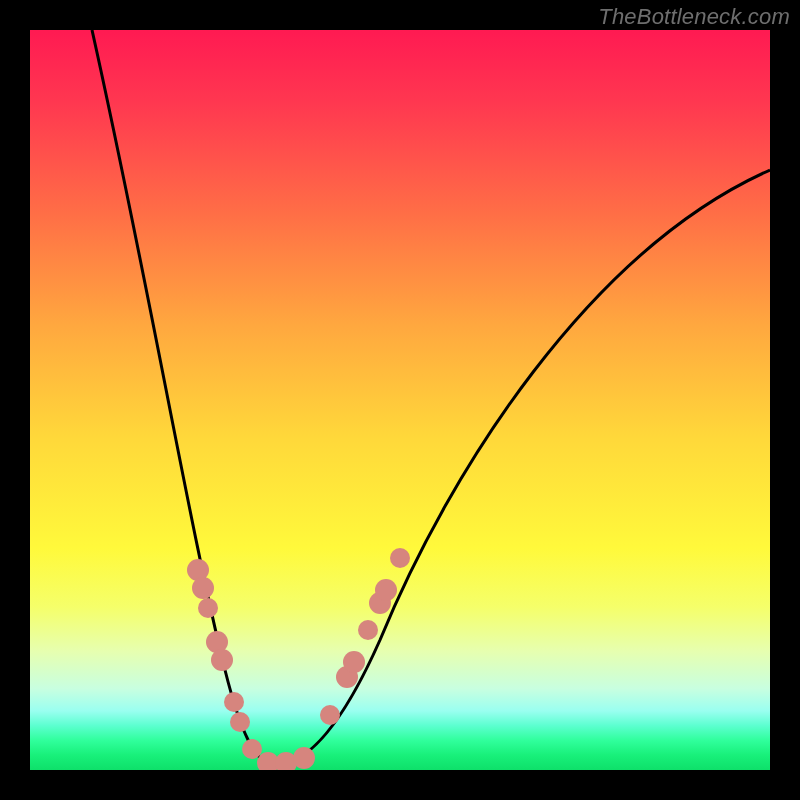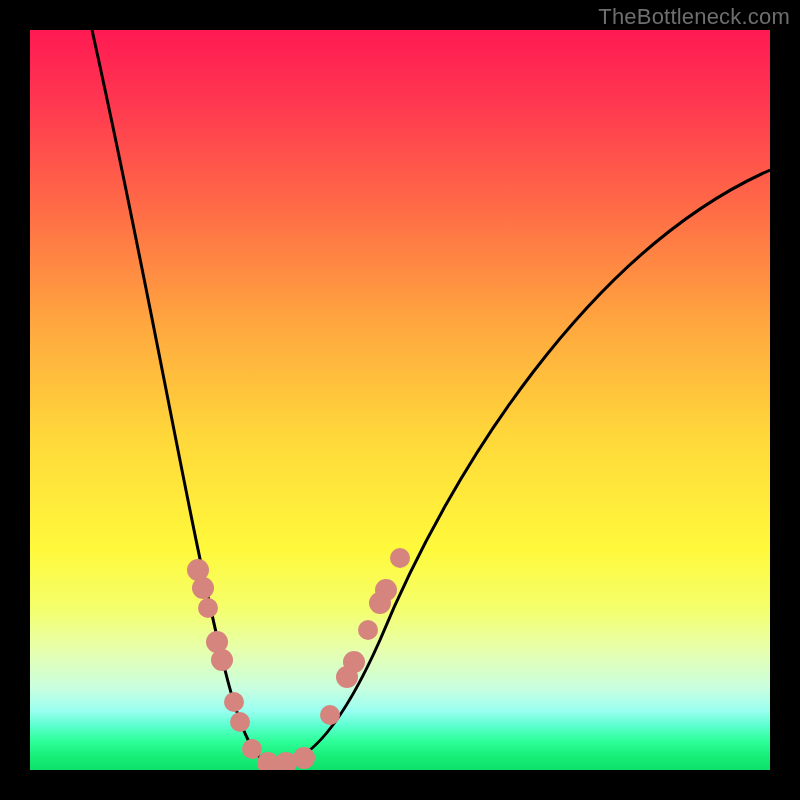--- a/index.html
+++ b/index.html
@@ -38,20 +38,21 @@
       #18f07a 98%,
       #0ee06a 100%);
   }
   .watermark {
     position: absolute;
     top: 4px;
     right: 10px;
     color: #6e6e6e;
     font-size: 22px;
     letter-spacing: 0.2px;
+    font-style: italic;
   }
   svg.curve {
     position: absolute;
     left: 0; top: 0;
     width: 740px;
     height: 740px;
   }
   .dot {
     fill: #d6857e;
     stroke: none;

